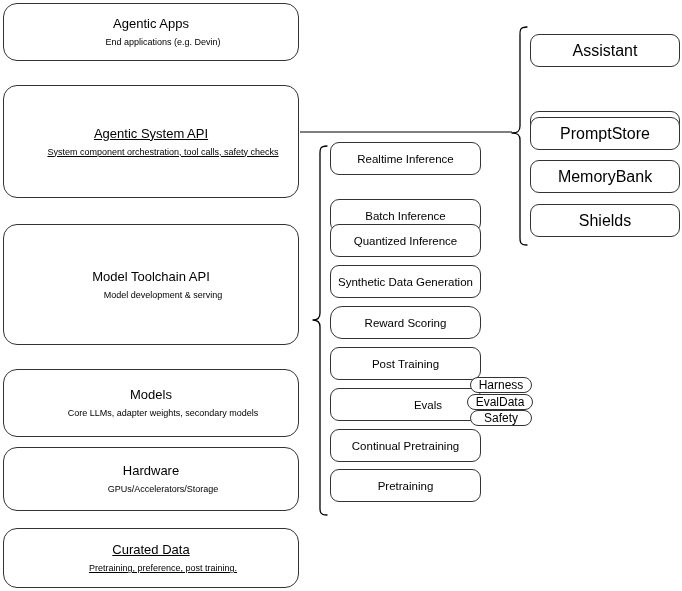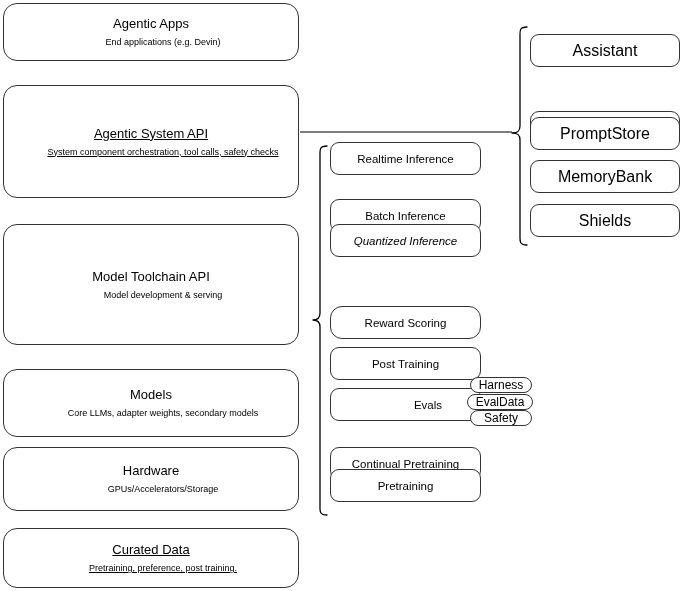--- a/index.html
+++ b/index.html
@@ -158,33 +158,36 @@
                C 520 241, 519 245, 527 245" fill="none" stroke="#000000" stroke-width="1.3" stroke-linecap="round" stroke-linejoin="round"></path>
     </svg>
   </div>
 
   <div class="node cap-box" style="top:142px;">
     <div class="label">Realtime Inference</div>
   </div>
   <div class="node cap-box" style="top:183px;margin-top:16px;">
     <div class="label">Batch Inference</div>
   </div>
-  <div class="node cap-box" style="top:224px;font-style:italic;">
+  <div class="node cap-box" style="top:224px;">
     <div class="label">Quantized Inference</div>
+  </div>
+  <div class="node cap-box" style="top:265px;">
+    <div class="label">Synthetic Data Generation</div>
   </div>
   <div class="node cap-box" style="top:306px;border-radius:12px;">
     <div class="label">Reward Scoring</div>
   </div>
   <div class="node cap-box" style="top:347px;">
     <div class="label">Post Training</div>
   </div>
   <div class="node cap-box" style="top:388px;padding-left:45px;">
     <div class="label">Evals</div>
   </div>
-  <div class="node cap-box" style="top:447px;">
+  <div class="node cap-box" style="top:429px;">
     <div class="label">Continual Pretraining</div>
   </div>
   <div class="node cap-box" style="top:469px;">
     <div class="label">Pretraining</div>
   </div>
 
   <div class="badge" style="left:470px; top:377px; width:62px;">
     <span>Harness</span>
   </div>
   <div class="badge" style="left:467px; top:394px; width:66px;">

